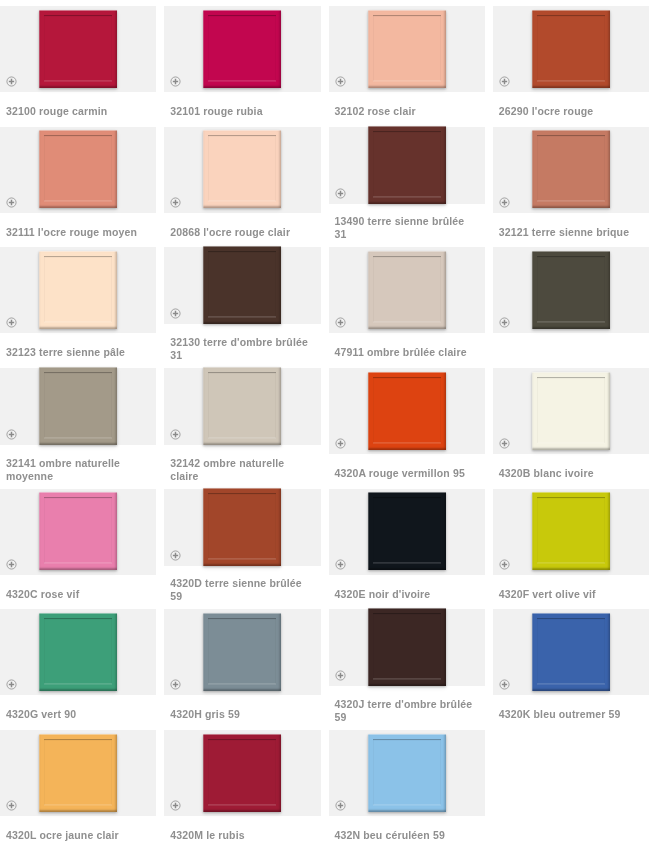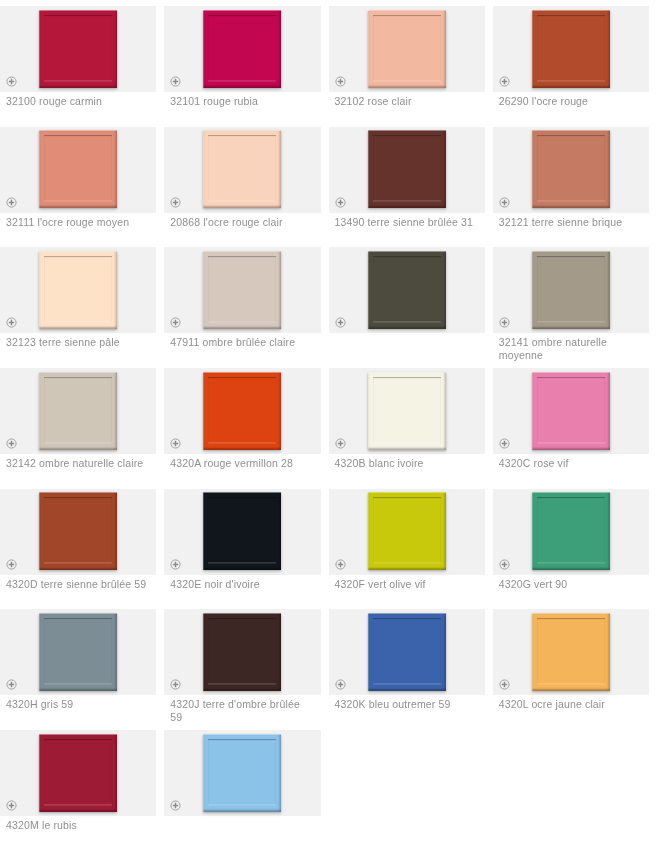--- a/index.html
+++ b/index.html
@@ -76,22 +76,23 @@
     bottom: 7px;
     box-shadow:
       inset 0 1px 1px rgba(0,0,0,0.30),
       inset 0 -1px 0 rgba(255,255,255,0.14),
       0 1px 0 rgba(255,255,255,0.10);
     pointer-events: none;
   }
 
   .swatch-meta {
     position: relative;
-    padding-top: 5px;
+    padding-top: 15px;
     display: block;
+    font-weight: bold;
   }
 
   .add-icon {
     display: inline-block;
     vertical-align: top;
     width: 11px;
     height: 11px;
     position: absolute;
     left: 6px;
     top: -13px;
@@ -261,20 +262,36 @@
             <path d="M6 3.1 V8.9 M3.1 6 H8.9" stroke="#8a8a8a" stroke-width="1.6" stroke-linecap="butt"></path>
           </svg>
         </span>
       </div>
       <div class="swatch-meta">
         <span class="swatch-label">32123 terre sienne pâle</span>
       </div>
     </div>
     <div class="swatch-cell">
       <div class="swatch-panel">
+        <div class="swatch-square" style="background: rgb(74, 51, 42);"></div>
+      </div>
+      <div class="icon-row">
+        <span class="add-icon" style="top: 0px;">
+          <svg viewBox="0 0 12 12" width="11" height="11" aria-hidden="true">
+            <circle cx="6" cy="6" r="5" fill="none" stroke="#9a9a9a" stroke-width="1"></circle>
+            <path d="M6 3.1 V8.9 M3.1 6 H8.9" stroke="#8a8a8a" stroke-width="1.6" stroke-linecap="butt"></path>
+          </svg>
+        </span>
+      </div>
+      <div class="swatch-meta">
+        <span class="swatch-label">32130 terre d'ombre brûlée 31</span>
+      </div>
+    </div>
+    <div class="swatch-cell">
+      <div class="swatch-panel">
         <div class="swatch-square" style="background: rgb(214, 200, 188);"></div>
       </div>
       <div class="icon-row">
         <span class="add-icon" style="top: 0px;">
           <svg viewBox="0 0 12 12" width="11" height="11" aria-hidden="true">
             <circle cx="6" cy="6" r="5" fill="none" stroke="#9a9a9a" stroke-width="1"></circle>
             <path d="M6 3.1 V8.9 M3.1 6 H8.9" stroke="#8a8a8a" stroke-width="1.6" stroke-linecap="butt"></path>
           </svg>
         </span>
       </div>
@@ -333,21 +350,21 @@
       </div>
       <div class="icon-row">
         <span class="add-icon" style="top: 0px;">
           <svg viewBox="0 0 12 12" width="11" height="11" aria-hidden="true">
             <circle cx="6" cy="6" r="5" fill="none" stroke="#9a9a9a" stroke-width="1"></circle>
             <path d="M6 3.1 V8.9 M3.1 6 H8.9" stroke="#8a8a8a" stroke-width="1.6" stroke-linecap="butt"></path>
           </svg>
         </span>
       </div>
       <div class="swatch-meta">
-        <span class="swatch-label">4320A rouge vermillon 28</span>
+        <span class="swatch-label">4320A rouge vermillon 95</span>
       </div>
     </div>
     <div class="swatch-cell">
       <div class="swatch-panel">
         <div class="swatch-square" style="background: rgb(245, 243, 228);"></div>
       </div>
       <div class="icon-row">
         <span class="add-icon" style="top: 0px;">
           <svg viewBox="0 0 12 12" width="11" height="11" aria-hidden="true">
             <circle cx="6" cy="6" r="5" fill="none" stroke="#9a9a9a" stroke-width="1"></circle>
@@ -524,14 +541,17 @@
         <div class="swatch-square" style="background: rgb(139, 194, 232);"></div>
       </div>
       <div class="icon-row">
         <span class="add-icon" style="top: 0px;">
           <svg viewBox="0 0 12 12" width="11" height="11" aria-hidden="true">
             <circle cx="6" cy="6" r="5" fill="none" stroke="#9a9a9a" stroke-width="1"></circle>
             <path d="M6 3.1 V8.9 M3.1 6 H8.9" stroke="#8a8a8a" stroke-width="1.6" stroke-linecap="butt"></path>
           </svg>
         </span>
       </div>
+      <div class="swatch-meta">
+        <span class="swatch-label">432N beu céruléen 59</span>
+      </div>
     </div>
   </div>
 
 </body></html>

